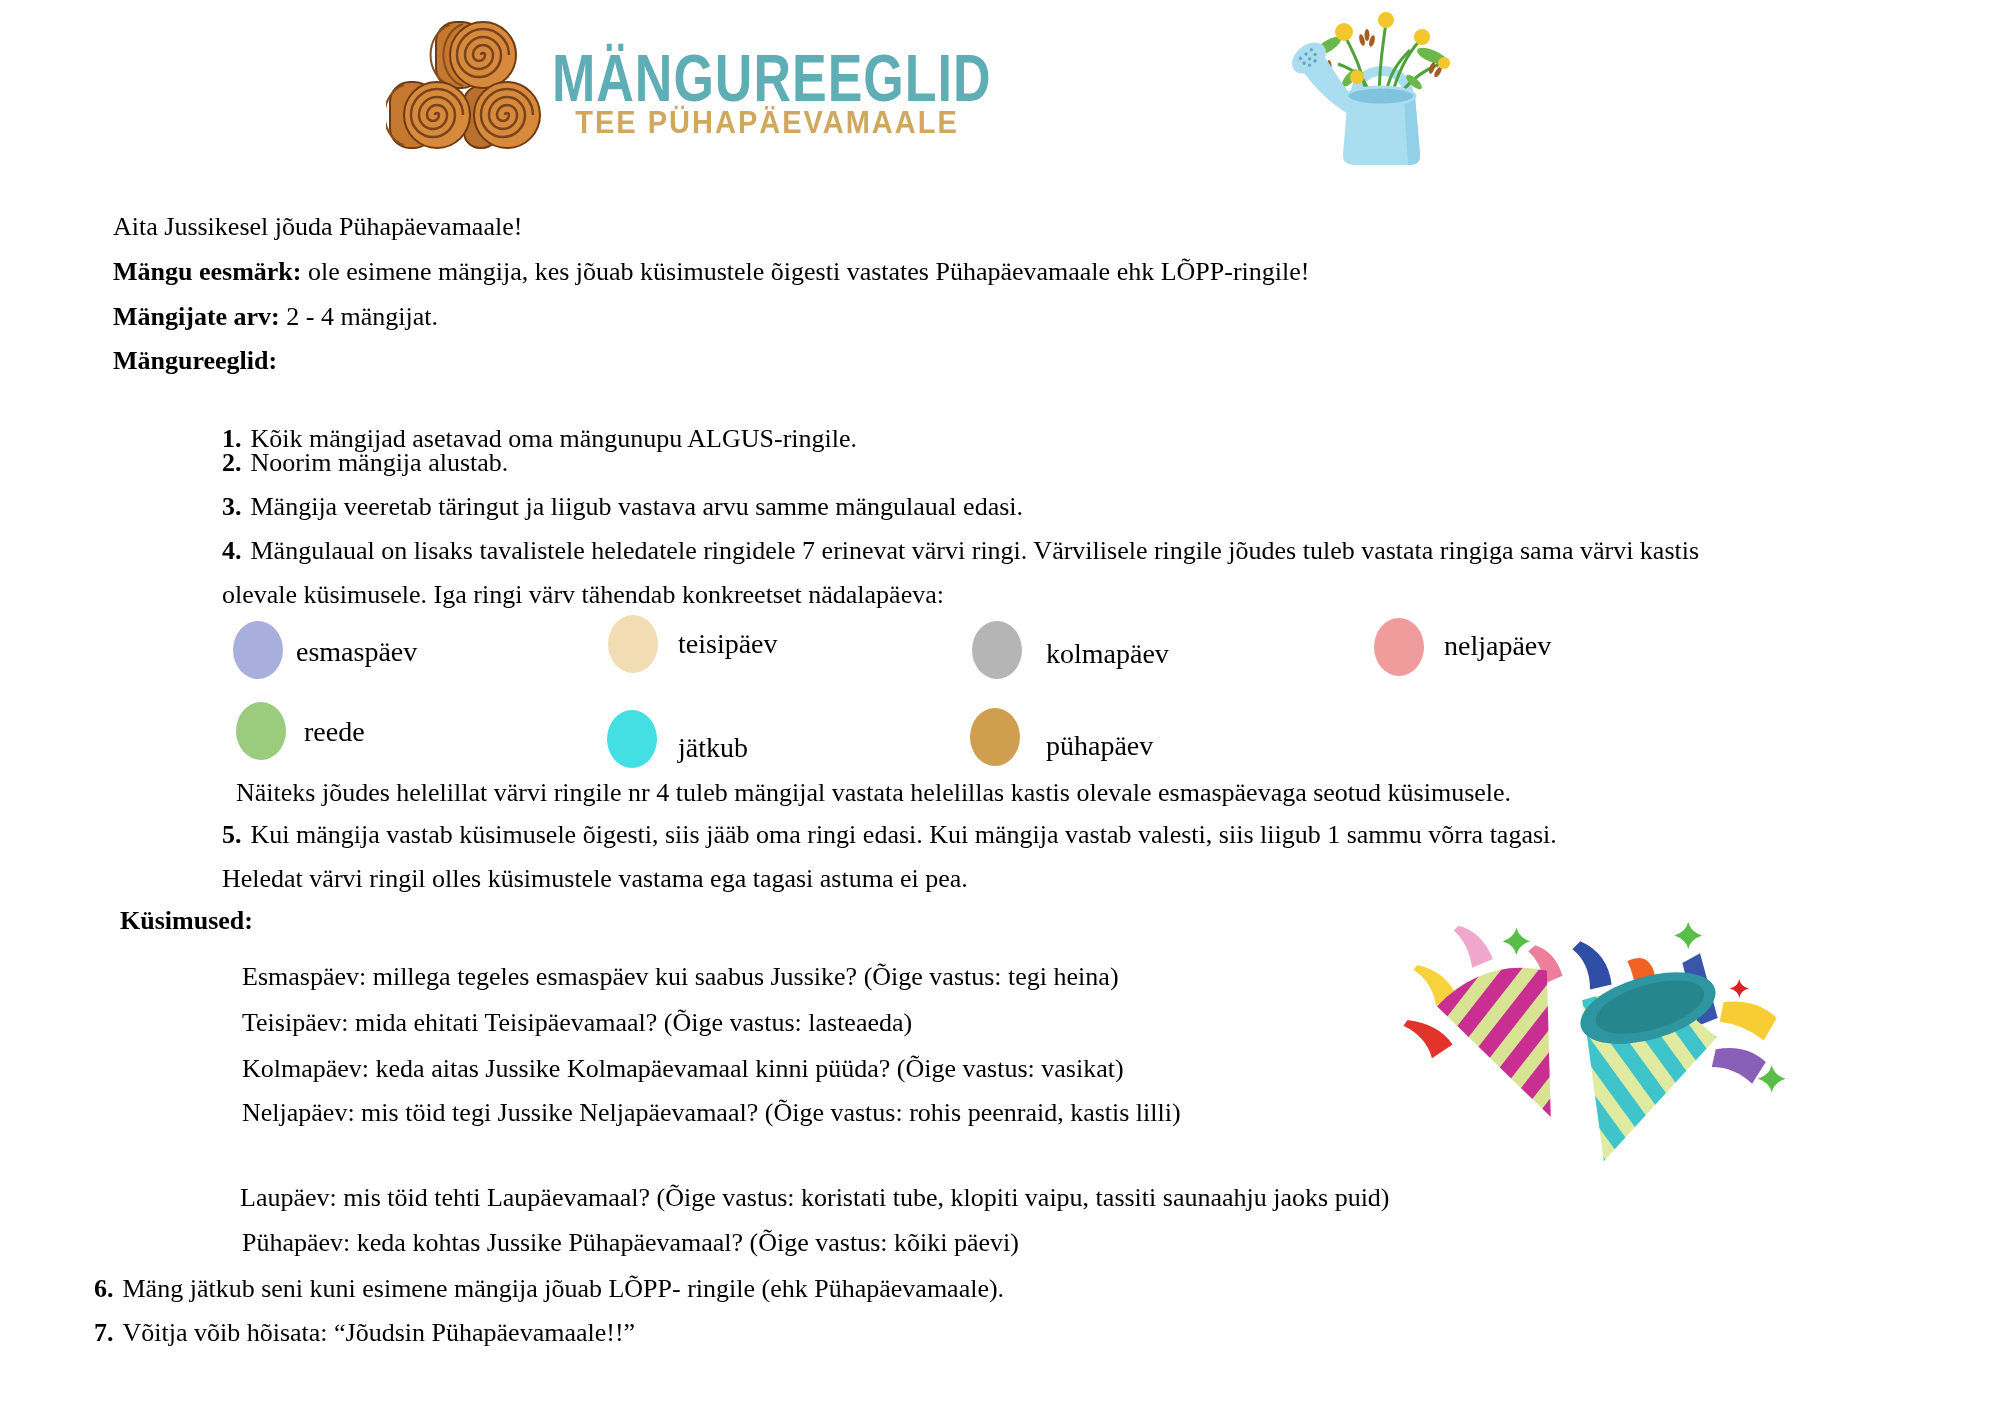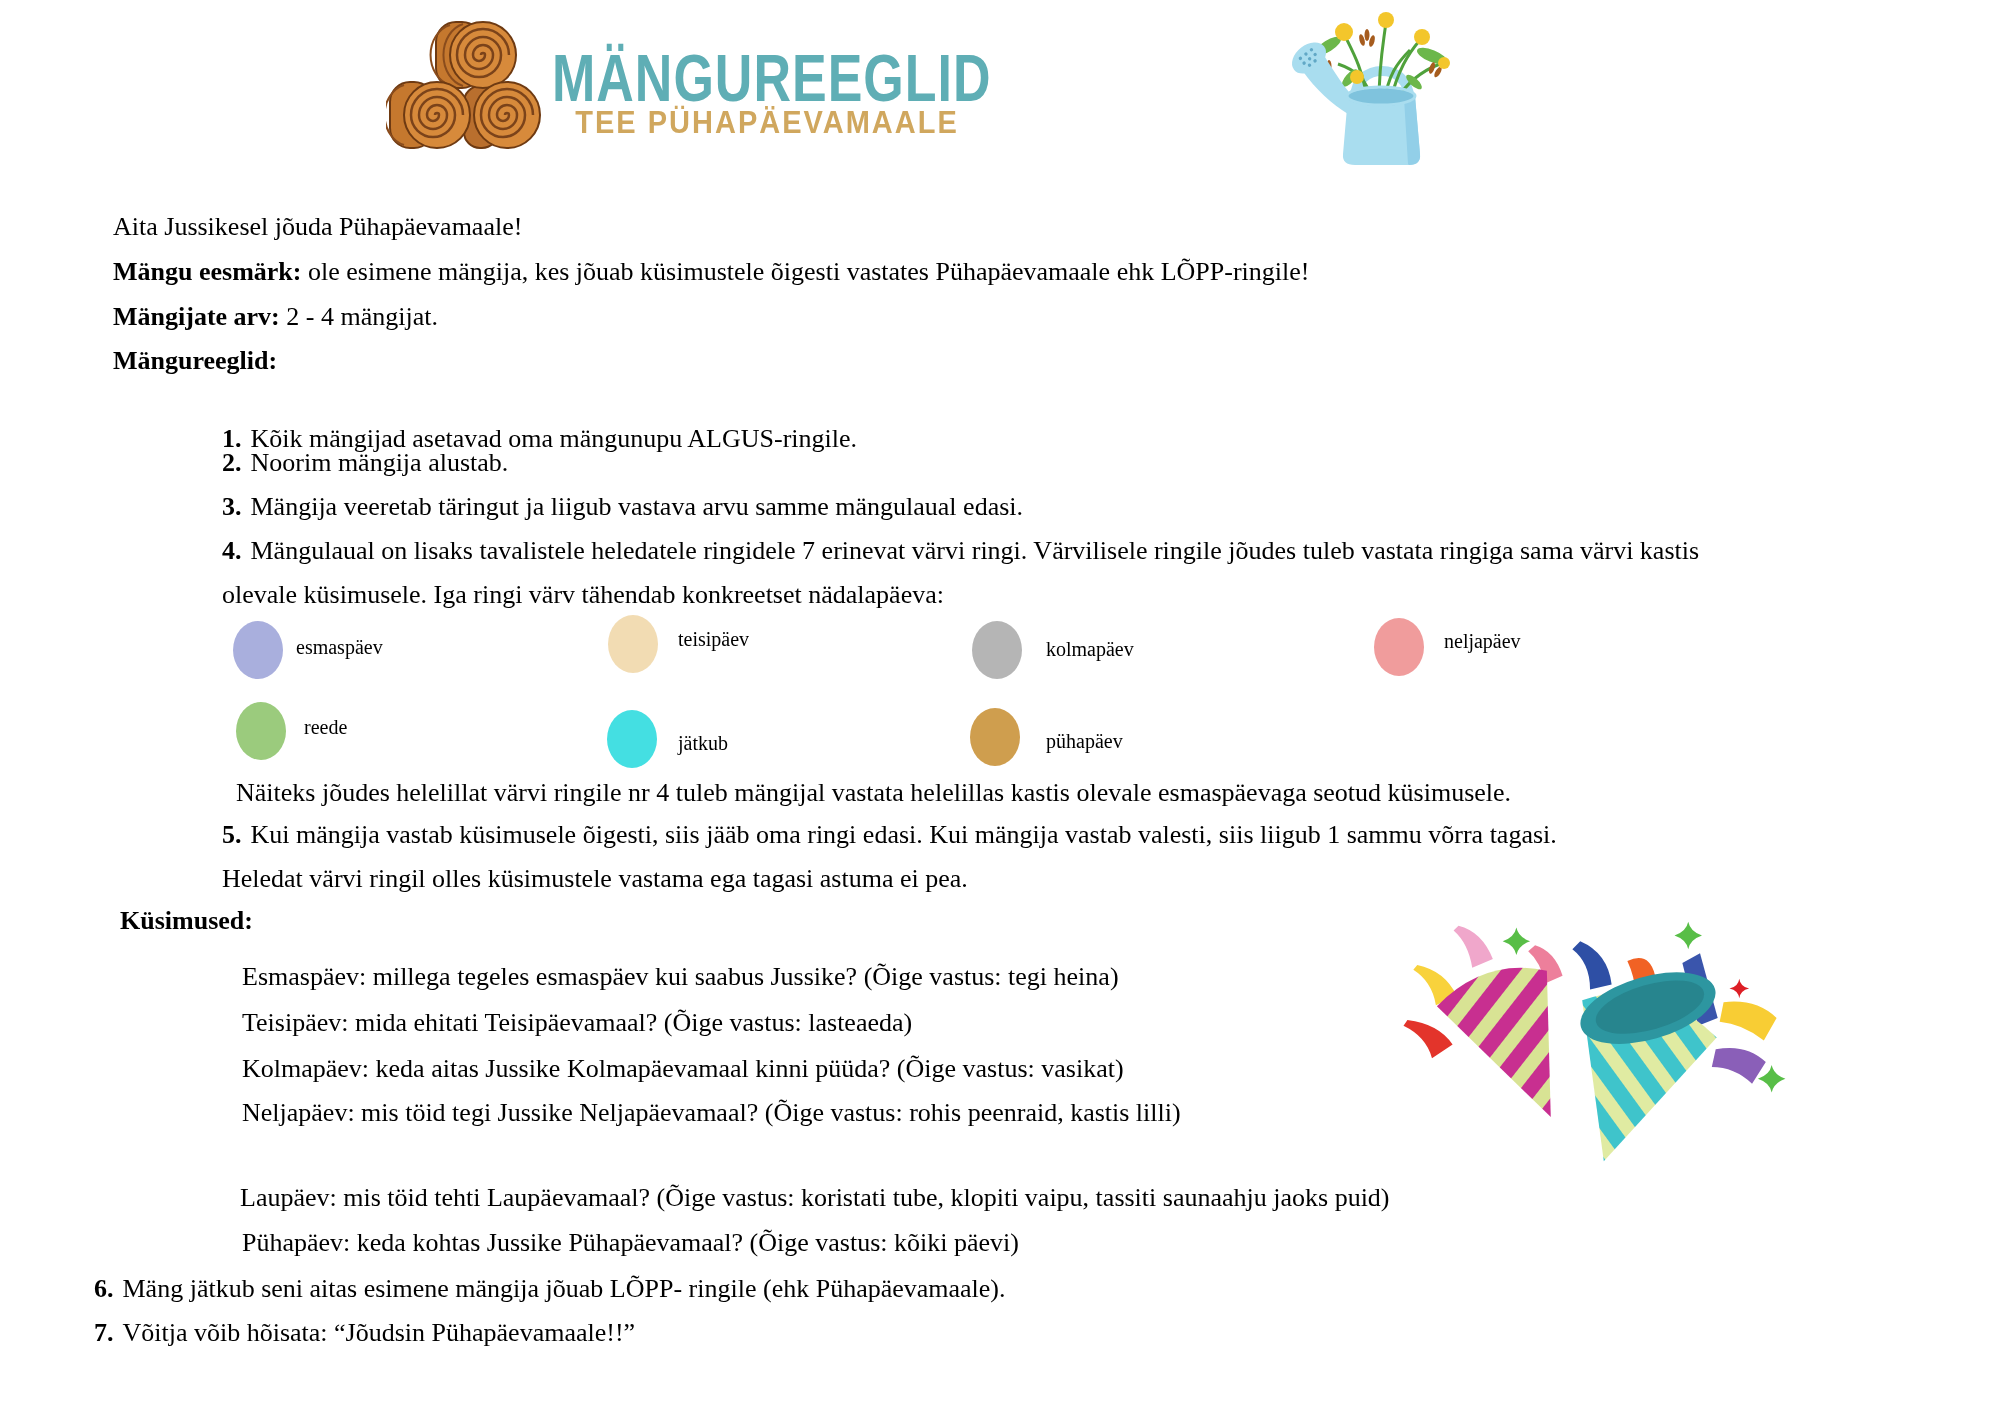--- a/index.html
+++ b/index.html
@@ -2,21 +2,21 @@
 <html><head>
 <meta charset="utf-8">
 <style>
   html,body{margin:0;padding:0;background:#ffffff;}
   #page{position:relative;width:1860px;height:1414px;background:#ffffff;overflow:hidden;
         font-family:"Liberation Serif", serif;color:#000;}
   .line{position:absolute;font-size:26px;white-space:nowrap;}
   .b{font-weight:bold;text-align:right;}
   .num{font-weight:bold;margin-right:9px;}
   .day-circle{position:absolute;width:50px;height:58px;border-radius:50%;}
-  .day-label{position:absolute;font-size:20px;white-space:nowrap;}
+  .day-label{position:absolute;font-size:28px;white-space:nowrap;}
   #title{position:absolute;left:552px;top:40px;width:430px;text-align:center;
          font-family:"Liberation Sans", sans-serif;font-weight:bold;font-size:52px;
          letter-spacing:1px;transform:scaleY(1.28);transform-origin:center top;}
   #subtitle{position:absolute;left:552px;top:104px;width:430px;text-align:center;
             font-family:"Liberation Sans", sans-serif;font-weight:bold;font-size:29px;
             letter-spacing:2px;transform:scaleY(1.1);transform-origin:center top;}
   .illu{position:absolute;}
 </style>
 </head>
 <body>
@@ -152,21 +152,21 @@
   <div class="line b" style="left:120px;top:906px">Küsimused:</div>
 
   <div class="line" style="left:242px;top:962px">Esmaspäev: millega tegeles esmaspäev kui saabus Jussike? (Õige vastus: tegi heina)</div>
   <div class="line" style="left:242px;top:1008px">Teisipäev: mida ehitati Teisipäevamaal? (Õige vastus: lasteaeda)</div>
   <div class="line" style="left:242px;top:1054px">Kolmapäev: keda aitas Jussike Kolmapäevamaal kinni püüda? (Õige vastus: vasikat)</div>
   <div class="line" style="left:242px;top:1098px">Neljapäev: mis töid tegi Jussike Neljapäevamaal? (Õige vastus: rohis peenraid, kastis lilli)</div>
   <div class="line" style="left:240px;top:1183px">Laupäev: mis töid tehti Laupäevamaal? (Õige vastus: koristati tube, klopiti vaipu, tassiti saunaahju jaoks puid)</div>
   <div class="line" style="left:242px;top:1228px">Pühapäev: keda kohtas Jussike Pühapäevamaal? (Õige vastus: kõiki päevi)</div>
 
   <div class="line" style="left:94px;top:1274px">
-    <span class="num">6.</span><span>Mäng jätkub seni aitas esimene mängija jõuab LÕPP- ringile (ehk Pühapäevamaale).</span>
+    <span class="num">6.</span><span>Mäng jätkub seni kuni esimene mängija jõuab LÕPP- ringile (ehk Pühapäevamaale).</span>
   </div>
   <div class="line" style="left:94px;top:1318px">
     <span class="num">7.</span><span>Võitja võib hõisata: “Jõudsin Pühapäevamaale!!”</span>
   </div>
 
   <svg class="illu" style="left:1398px;top:906px" width="390" height="270" viewBox="0 0 390 275">
     <defs>
       <pattern id="pp1" width="30" height="30" patternUnits="userSpaceOnUse" patternTransform="rotate(38)">
         <rect width="30" height="30" fill="#D8E394"></rect>
         <rect width="16" height="30" fill="#C82F90"></rect>

